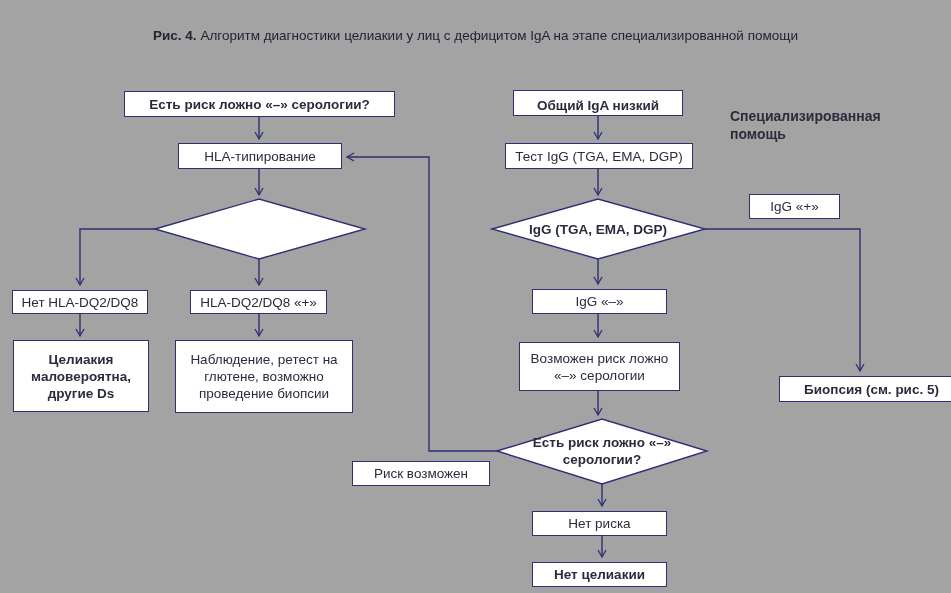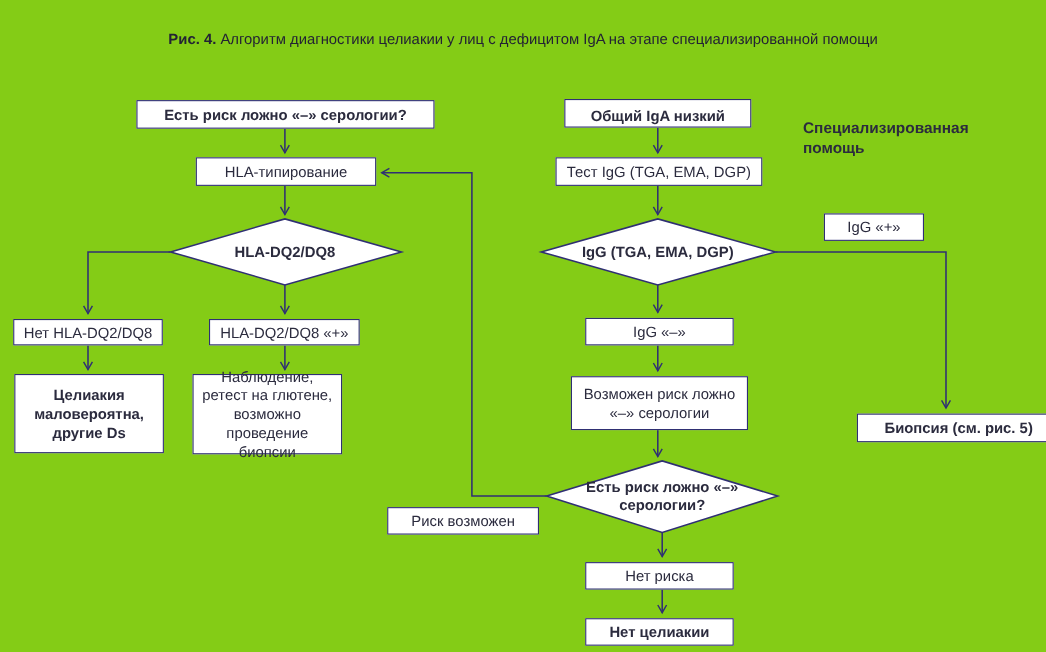--- a/index.html
+++ b/index.html
@@ -1,17 +1,17 @@
 <!DOCTYPE html>
 <html lang="ru"><head>
 <meta charset="utf-8">
 <style>
   html,body{margin:0;padding:0;background:#ffffff;}
   #canvas{
-    position:relative;width:951px;height:593px;background:#84cc16;
+    position:relative;width:951px;height:593px;background:#a3a3a3;
     font-family:"Liberation Sans", sans-serif;color:#2b2b3e;overflow:hidden;
   }
   #caption{
     position:absolute;left:0;right:0;top:28px;text-align:center;
     font-size:13.5px;color:#232334;
   }
   #caption .prefix{font-weight:bold;}
   .node{
     position:absolute;box-sizing:border-box;border:1.5px solid #2f2f73;background:#ffffff;
     display:flex;align-items:center;justify-content:center;text-align:center;
@@ -68,37 +68,34 @@
   </svg>
 
   <div class="node bold" style="left:124px;top:91px;width:271px;height:26px;">
     <span>Есть риск ложно «–» серологии?</span>
   </div>
 
   <div class="node" style="left:178px;top:143px;width:164px;height:26px;">
     <span>HLA-типирование</span>
   </div>
 
-  <div class="dtext" style="left:169px;top:215px;width:180px;height:28px;">
-    <span>HLA-DQ2/DQ8</span>
-  </div>
 
   <div class="node" style="left:12px;top:290px;width:136px;height:24px;">
     <span>Нет HLA-DQ2/DQ8</span>
   </div>
 
   <div class="node bold" style="left:13px;top:340px;width:136px;height:72px;">
     <span>Целиакия маловероятна, другие Ds</span>
   </div>
 
   <div class="node" style="left:190px;top:290px;width:137px;height:24px;">
     <span>HLA-DQ2/DQ8 «+»</span>
   </div>
 
-  <div class="node" style="left:175px;top:340px;width:136px;height:73px;">
+  <div class="node" style="left:175px;top:340px;width:178px;height:73px;">
     <span>Наблюдение, ретест на глютене, возможно проведение биопсии</span>
   </div>
 
   <div class="node bold" style="left:513px;top:90px;width:170px;height:26px;align-items:flex-end;">
     <span>Общий IgA низкий</span>
   </div>
 
   <div class="freelabel" style="left:730px;top:105px;width:175px;height:40px;">
     <span>Специализированная помощь</span>
   </div>

